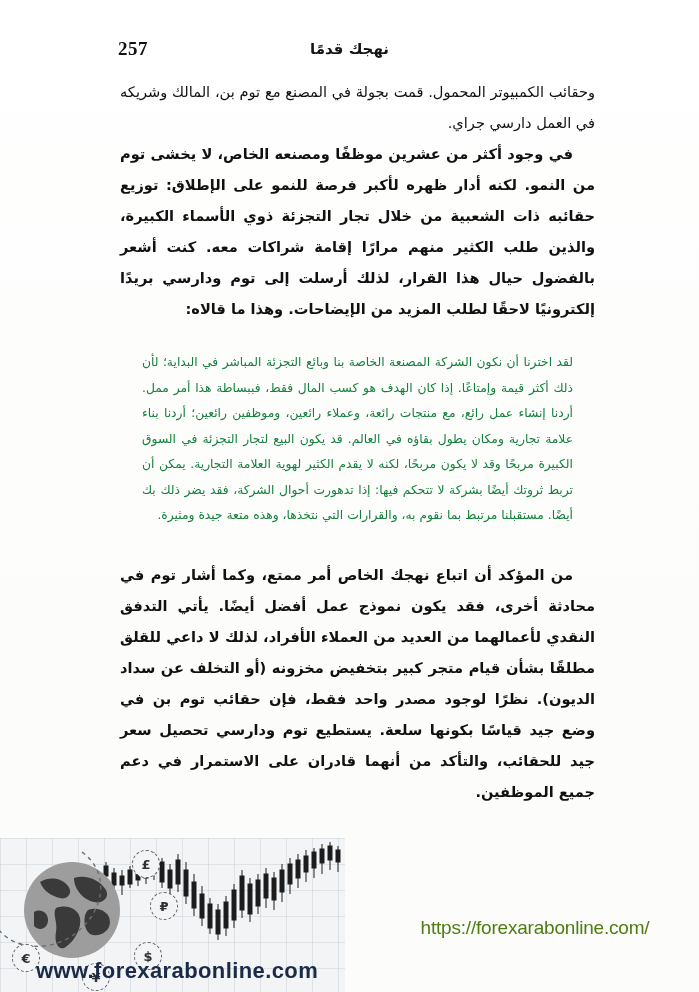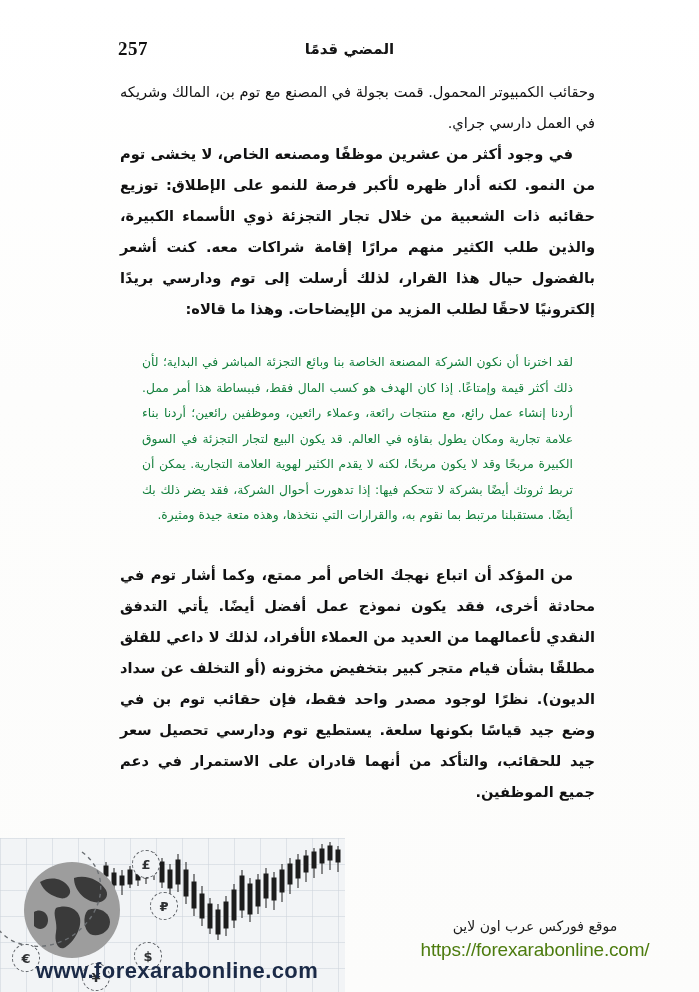--- a/index.html
+++ b/index.html
@@ -211,21 +211,21 @@
     letter-spacing: -0.2px;
   }
 </style>
 </head>
 <body>
 
 <div class="page">
 
   <div class="running-head">
     <div class="folio">257</div>
-    <div class="head-title">المضي قدمًا</div>
+    <div class="head-title">نهجك قدمًا</div>
   </div>
 
   <div class="content">
 
     <p class="body-par">وحقائب الكمبيوتر المحمول. قمت بجولة في المصنع مع توم بن، المالك وشريكه في العمل دارسي جراي.</p>
     <p class="body-par indent">في وجود أكثر من عشرين موظفًا ومصنعه الخاص، لا يخشى توم من النمو. لكنه أدار ظهره لأكبر فرصة للنمو على الإطلاق: توزيع حقائبه ذات الشعبية من خلال تجار التجزئة ذوي الأسماء الكبيرة، والذين طلب الكثير منهم مرارًا إقامة شراكات معه. كنت أشعر بالفضول حيال هذا القرار، لذلك أرسلت إلى توم ودارسي بريدًا إلكترونيًا لاحقًا لطلب المزيد من الإيضاحات. وهذا ما قالاه:</p>
 
     <div class="quote-block">
       <p class="quote-par">لقد اخترنا أن نكون الشركة المصنعة الخاصة بنا وبائع التجزئة المباشر في البداية؛ لأن ذلك أكثر قيمة وإمتاعًا. إذا كان الهدف هو كسب المال فقط، فببساطة هذا أمر ممل. أردنا إنشاء عمل رائع، مع منتجات رائعة، وعملاء رائعين، وموظفين رائعين؛ أردنا بناء علامة تجارية ومكان يطول بقاؤه في العالم. قد يكون البيع لتجار التجزئة في السوق الكبيرة مربحًا وقد لا يكون مربحًا، لكنه لا يقدم الكثير لهوية العلامة التجارية. يمكن أن تربط ثروتك أيضًا بشركة لا تتحكم فيها: إذا تدهورت أحوال الشركة، فقد يضر ذلك بك أيضًا. مستقبلنا مرتبط بما نقوم به، والقرارات التي نتخذها، وهذه متعة جيدة ومثيرة.</p>
     </div>
@@ -324,17 +324,16 @@
     <div class="coin" style="left:132px; top:12px;">£</div>
     <div class="coin" style="left:150px; top:54px;">₽</div>
     <div class="coin" style="left:134px; top:104px;">$</div>
     <div class="coin" style="left:82px;  top:125px;">¥</div>
     <div class="coin" style="left:12px;  top:106px;">€</div>
 
     <div class="logo-url">www.forexarabonline.com</div>
   </div>
 
   <div class="footer-credit">
-    <div class="credit-ar">موقع فوركس عرب اون لاين</div>
     <div class="credit-url">https://forexarabonline.com/</div>
   </div>
 
 </div>
 
 </body></html>

